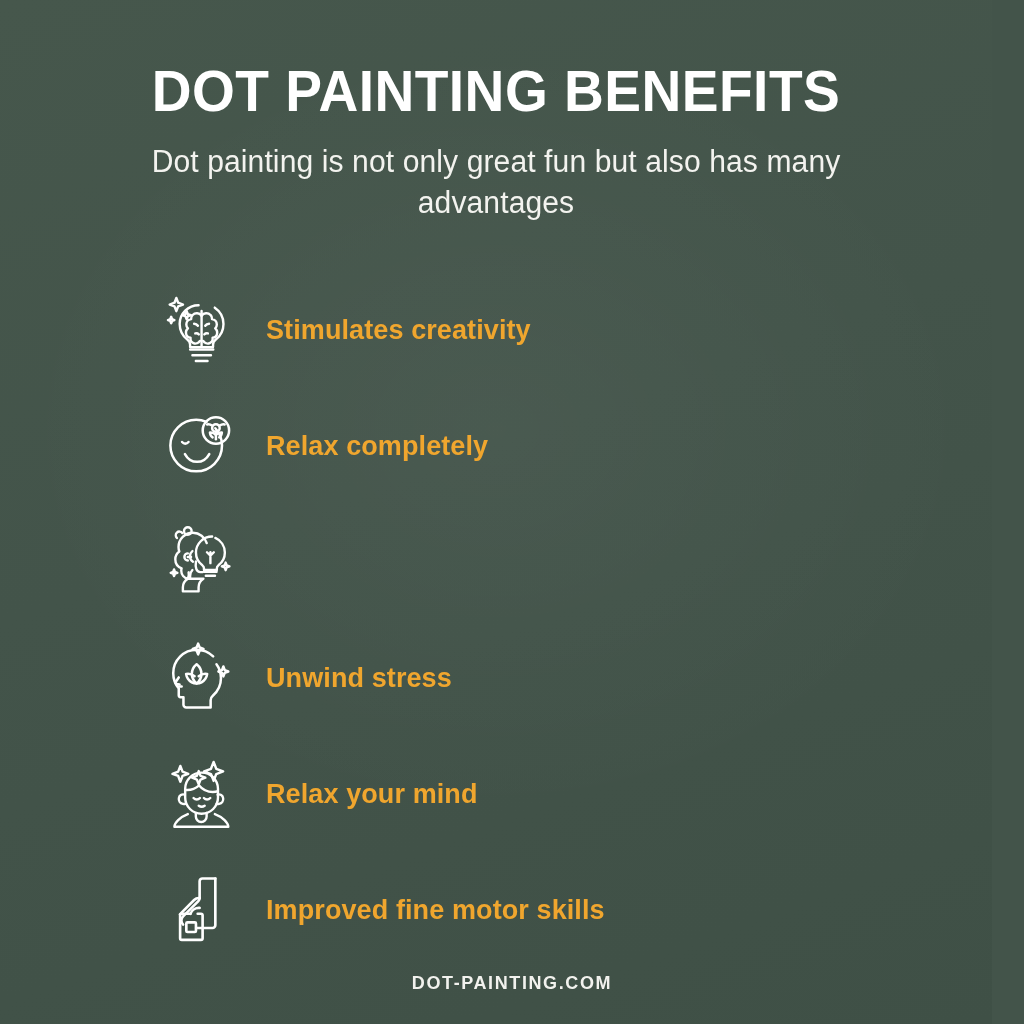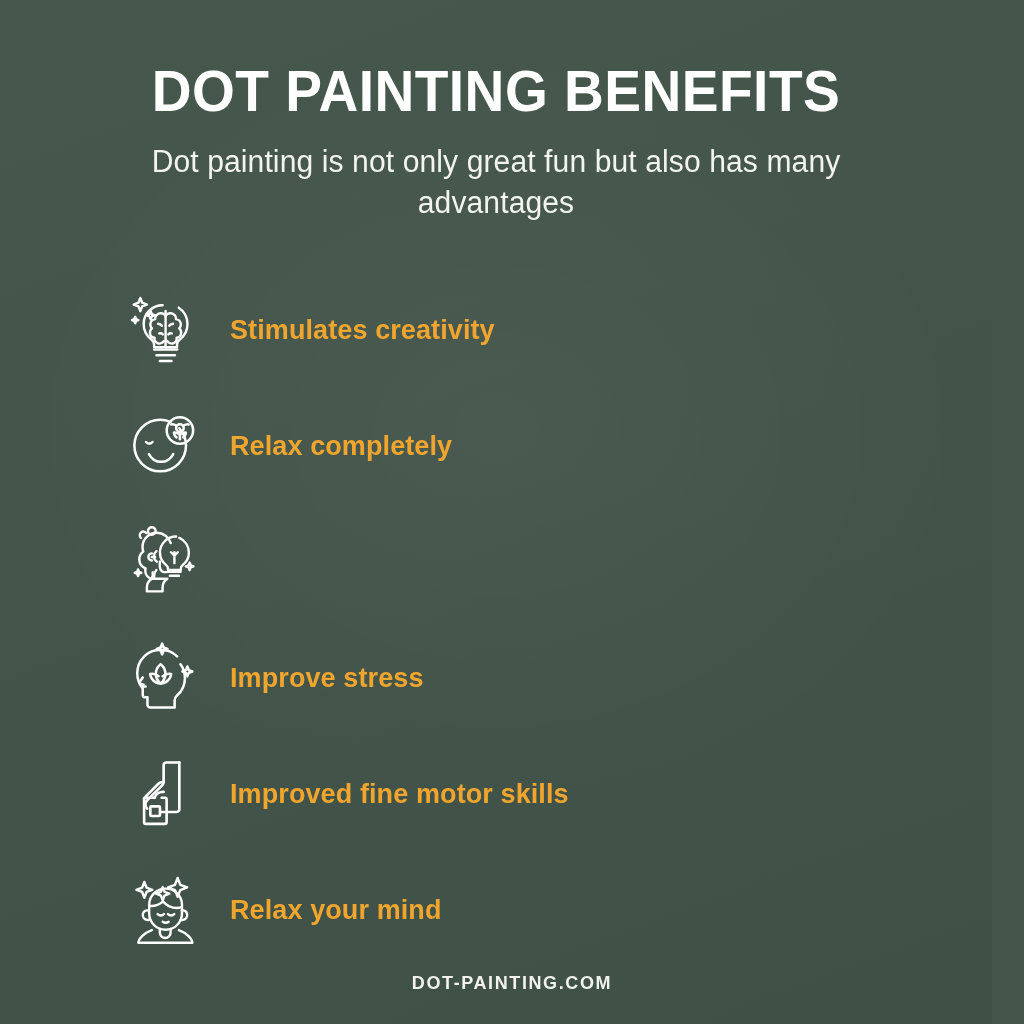--- a/index.html
+++ b/index.html
@@ -62,20 +62,21 @@
     top: 272px;
     left: 0;
     width: 1024px;
   }
   .benefit {
     display: flex;
     align-items: center;
     height: 116px;
     padding-left: 128px;
     box-sizing: border-box;
+    margin-left: 36px;
   }
   .benefit-icon {
     width: 74px;
     height: 78px;
     flex: 0 0 74px;
     display: flex;
     align-items: center;
     justify-content: center;
   }
   .benefit-icon svg {
@@ -181,35 +182,21 @@
         <svg viewBox="0 0 64 68" fill="none" stroke="#ffffff" stroke-width="2.2" stroke-linecap="round" stroke-linejoin="round">
           <path d="M42.6 15.2C38.9 11.6 33.8 9.4 28.2 9.4 16.9 9.4 7.8 18.5 7.8 29.8c0 5 1.8 9.6 4.8 13.2v6.1c0 .9.7 1.6 1.6 1.6h2.5v6.6c0 1.3 1.1 2.4 2.4 2.4h21.3v-6.3c0-1.6.7-3 1.9-4 4.3-3.7 7.1-9.2 7.1-15.4 0-4.5-1.4-8.6-3.9-12"></path>
           <path d="M12.6 33.5l-2.7 4c-.5.7-.1 1.7.8 1.8l2.6.4"></path>
           <path d="M12.6 41.5h2.5"></path>
           <path d="M28.2 22c-2.6 2.1-4.2 5.1-4.2 8.4 0 3.3 1.6 6.3 4.2 8.4 2.6-2.1 4.2-5.1 4.2-8.4 0-3.3-1.6-6.3-4.2-8.4z"></path>
           <path d="M28.2 38.8c-3.1 0-5.9-1.6-7.6-4.1-.9-1.3-1.4-2.8-1.6-4.3 2.7-.5 5.4.3 7.4 2M28.2 38.8c3.1 0 5.9-1.6 7.6-4.1.9-1.3 1.4-2.8 1.6-4.3-2.7-.5-5.4.3-7.4 2"></path>
           <path d="M29.5 4l1.3 3.4 3.4 1.3-3.4 1.3-1.3 3.4-1.3-3.4-3.4-1.3 3.4-1.3z"></path>
           <path d="M51.5 24l1.2 3.1 3.1 1.2-3.1 1.2-1.2 3.1-1.2-3.1-3.1-1.2 3.1-1.2z"></path>
         </svg>
       </span>
-      <span class="benefit-label">Improve stress</span>
-    </li>
-
-    <li class="benefit">
-      <span class="benefit-icon">
-        <svg viewBox="0 0 64 68" fill="none" stroke="#ffffff" stroke-width="2.3" stroke-linecap="round" stroke-linejoin="round">
-          <path d="M44.5 6.5v40.8c0 1.3-1.1 2.4-2.4 2.4H27.8"></path>
-          <path d="M44.5 6.5H33.2c-1.3 0-2.4 1.1-2.4 2.4v14.7c0 1-.4 2-1.1 2.7L16.4 39.6c-2 2-2 5.2 0 7.2"></path>
-          <path d="M30.8 23.6c-1.7-.2-3.5.4-4.8 1.7L13.6 37.8"></path>
-          <path d="M30.8 32.2c-3.5-.3-6.8 1.8-8 5.1"></path>
-          <path d="M22.8 37.3h-7.6c-.8 0-1.4.6-1.4 1.4v19.9c0 .8.6 1.4 1.4 1.4h16.8c.8 0 1.4-.6 1.4-1.4V38.7c0-.8-.6-1.4-1.4-1.4h-2.9"></path>
-          <rect x="19.2" y="44.8" width="8.4" height="8.4" rx="1"></rect>
-        </svg>
-      </span>
-      <span class="benefit-label">Improved fine motor skills</span>
+      <span class="benefit-label">Unwind stress</span>
     </li>
 
     <li class="benefit">
       <span class="benefit-icon">
         <svg viewBox="0 0 64 68" fill="none" stroke="#ffffff" stroke-width="2.1" stroke-linecap="round" stroke-linejoin="round">
           <path d="M17.5 34.5c-2.3-.6-4.4.8-4.8 3.1-.4 2.3 1.1 4.5 3.4 5 .8.2 1.6.1 2.3-.1"></path>
           <path d="M46.5 34.5c2.3-.6 4.4.8 4.8 3.1.4 2.3-1.1 4.5-3.4 5-.8.2-1.6.1-2.3-.1"></path>
           <path d="M18.2 29.5c0-7.8 6.4-14.1 14.3-14.1s14.3 6.3 14.3 14.1v7.6c0 7.8-6.4 14.1-14.3 14.1s-14.3-6.3-14.3-14.1z"></path>
           <path d="M18.5 30.5c4.4.4 8.6-1.1 11.9-4 2.9 3.6 7.2 5.7 11.9 5.7 1.5 0 3-.2 4.4-.6"></path>
           <path d="M25.5 37.5c1.6 1.7 4 1.7 5.6 0M34.5 37.5c1.6 1.7 4 1.7 5.6 0"></path>
@@ -217,19 +204,33 @@
           <path d="M20.5 51.5C13.6 54 8.8 59.6 8.8 62.5h47c0-2.9-4.8-8.5-11.7-11"></path>
           <path d="M27.5 50.5v3.2c0 2.6 2.1 4.7 4.7 4.7s4.7-2.1 4.7-4.7v-3.2"></path>
           <path d="M14 9.5l1.9 5 5 1.9-5 1.9-1.9 5-1.9-5-5-1.9 5-1.9z"></path>
           <path d="M43 6l2.3 6 6 2.3-6 2.3-2.3 6-2.3-6-6-2.3 6-2.3z"></path>
           <path d="M30 14l1.6 4.2 4.2 1.6-4.2 1.6-1.6 4.2-1.6-4.2-4.2-1.6 4.2-1.6z"></path>
         </svg>
       </span>
       <span class="benefit-label">Relax your mind</span>
     </li>
 
+    <li class="benefit">
+      <span class="benefit-icon">
+        <svg viewBox="0 0 64 68" fill="none" stroke="#ffffff" stroke-width="2.3" stroke-linecap="round" stroke-linejoin="round">
+          <path d="M44.5 6.5v40.8c0 1.3-1.1 2.4-2.4 2.4H27.8"></path>
+          <path d="M44.5 6.5H33.2c-1.3 0-2.4 1.1-2.4 2.4v14.7c0 1-.4 2-1.1 2.7L16.4 39.6c-2 2-2 5.2 0 7.2"></path>
+          <path d="M30.8 23.6c-1.7-.2-3.5.4-4.8 1.7L13.6 37.8"></path>
+          <path d="M30.8 32.2c-3.5-.3-6.8 1.8-8 5.1"></path>
+          <path d="M22.8 37.3h-7.6c-.8 0-1.4.6-1.4 1.4v19.9c0 .8.6 1.4 1.4 1.4h16.8c.8 0 1.4-.6 1.4-1.4V38.7c0-.8-.6-1.4-1.4-1.4h-2.9"></path>
+          <rect x="19.2" y="44.8" width="8.4" height="8.4" rx="1"></rect>
+        </svg>
+      </span>
+      <span class="benefit-label">Improved fine motor skills</span>
+    </li>
+
   </ul>
 
   <div class="footer">
     <span class="footer-text">DOT-PAINTING.COM</span>
   </div>
 
 </div>
 
 </body></html>

